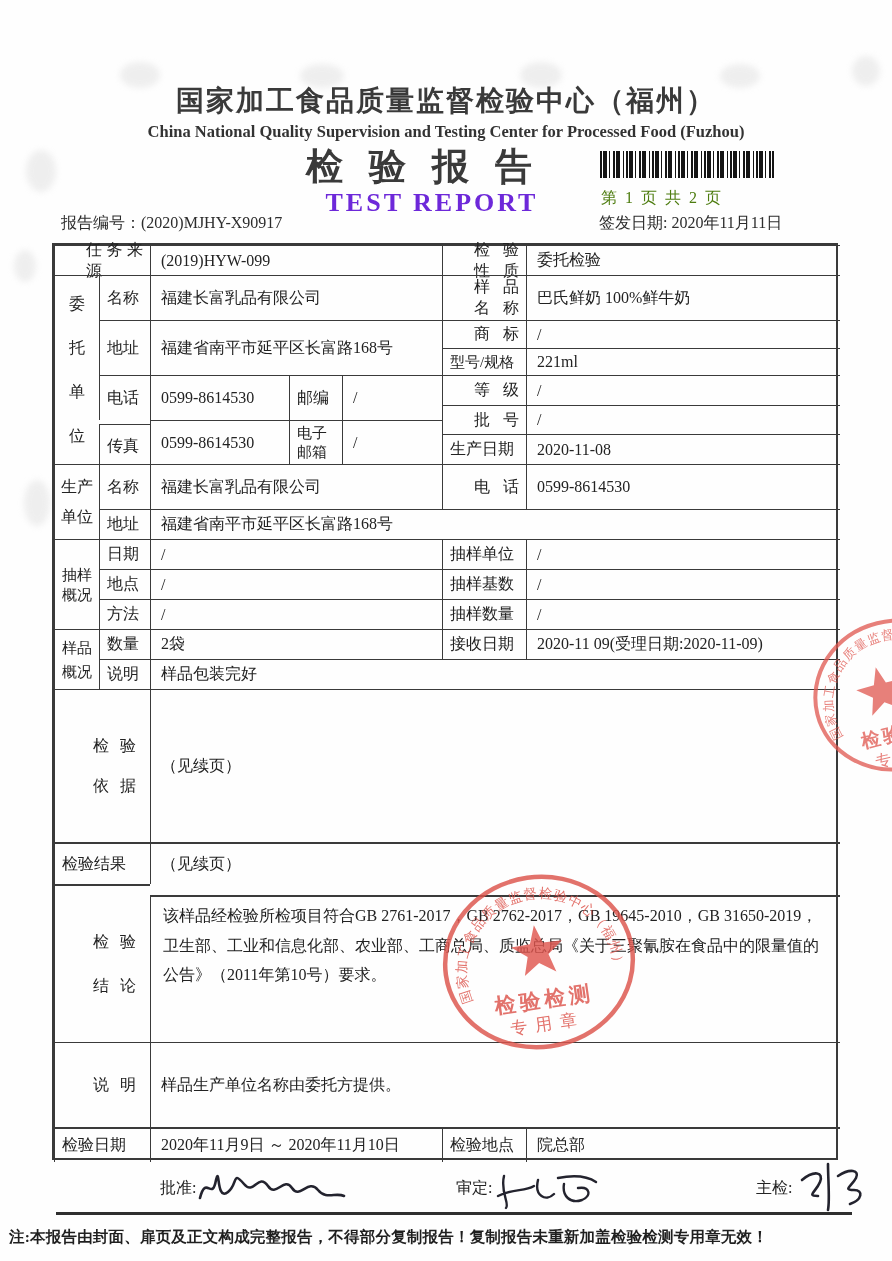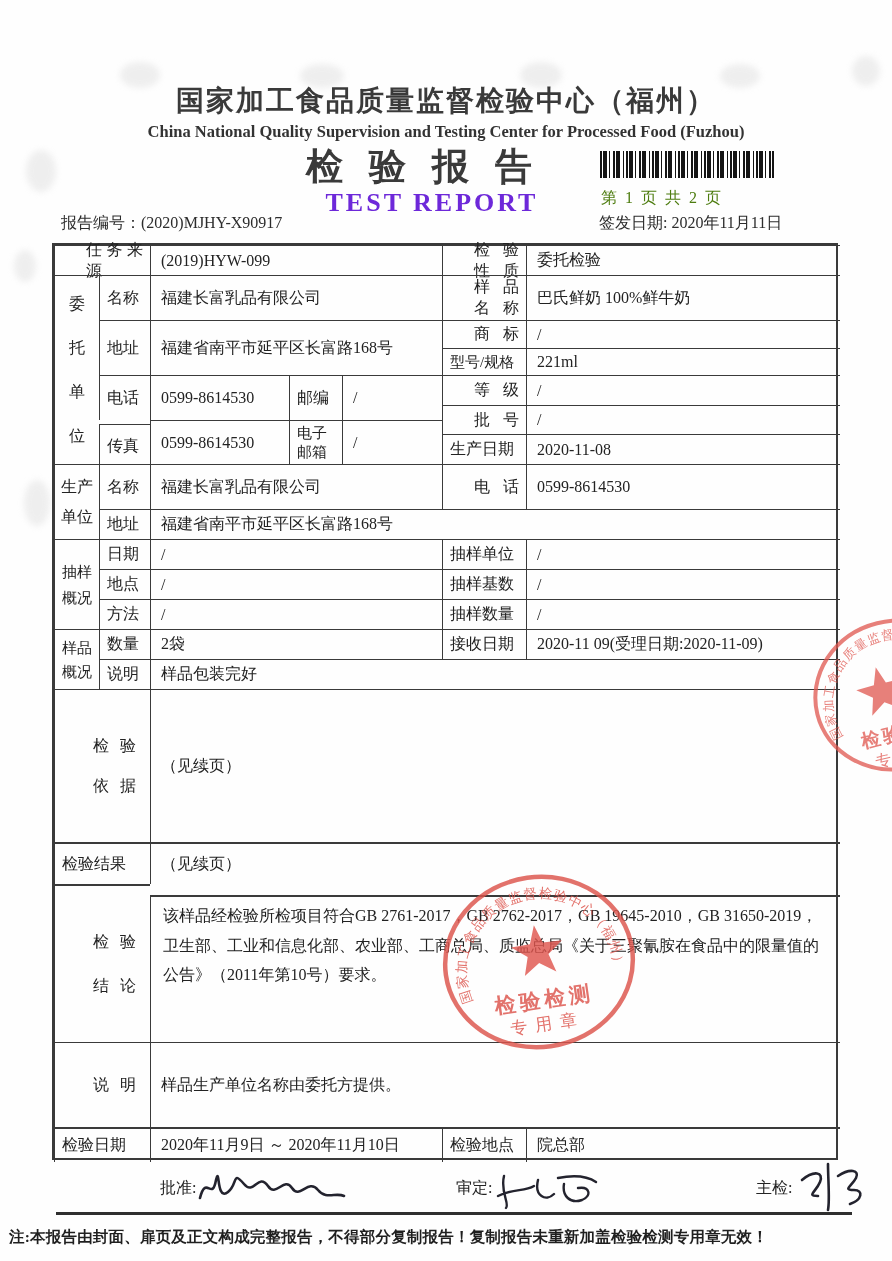--- a/index.html
+++ b/index.html
@@ -176,21 +176,21 @@
         <span class="t">0599-8614530</span>
       </div>
     <div class="cell lab" style="left:45px;top:264px;width:51px;height:30px">
         <span class="t">地址</span>
       </div>
     <div class="cell val" style="left:96px;top:264px;width:690px;height:30px">
         <span class="t">福建省南平市延平区长富路168号</span>
       </div>
 
     <div class="cell vlab" style="left:0;top:294px;width:45px;height:90px;font-size:15px">
-        <span class="t" style="line-height:26px">抽样
+        <span class="t" style="line-height:20px">抽样
 概况</span>
       </div>
     <div class="cell lab" style="left:45px;top:294px;width:51px;height:30px">
         <span class="t">日期</span>
       </div>
     <div class="cell val" style="left:96px;top:294px;width:292px;height:30px">
         <span class="t">/</span>
       </div>
     <div class="cell lab" style="left:388px;top:294px;width:84px;height:30px">
         <span class="t">抽样单位</span>

